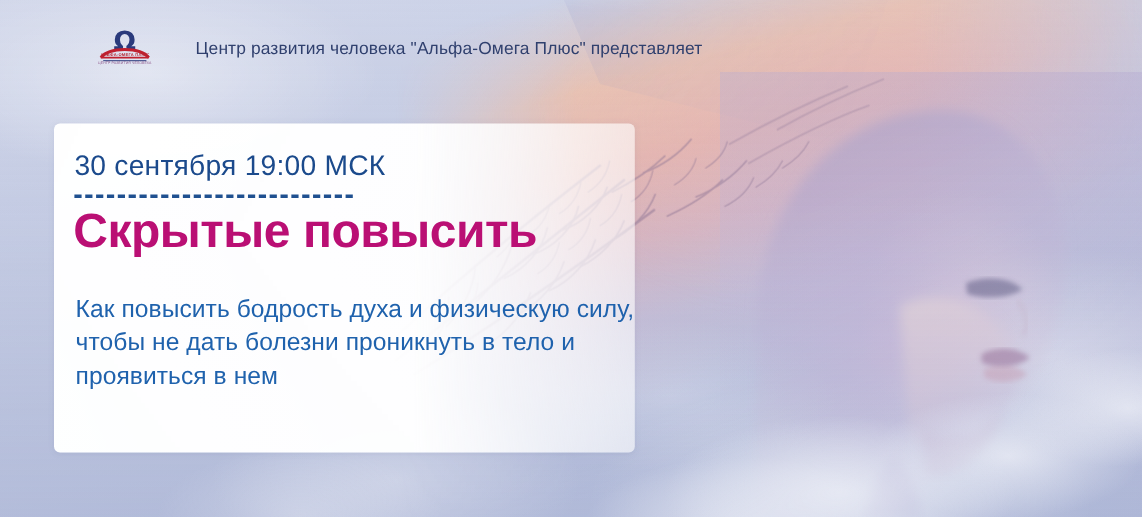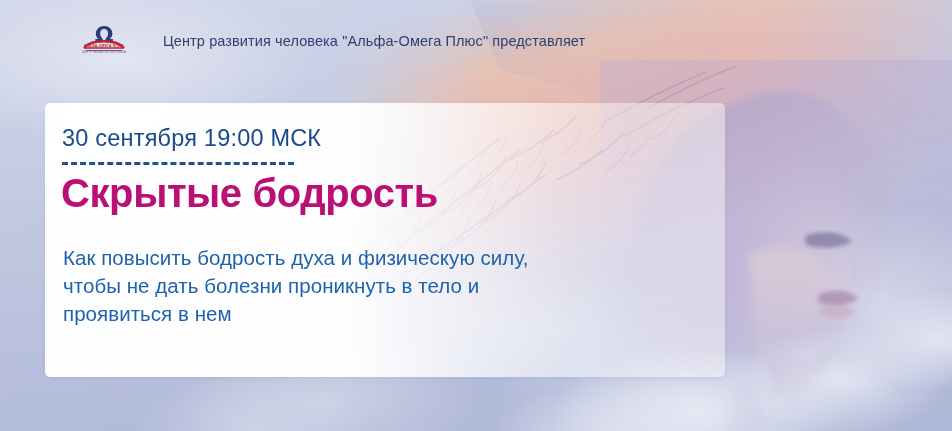--- a/index.html
+++ b/index.html
@@ -124,21 +124,21 @@
     font-size: 14.5px;
     color: #30406e;
     letter-spacing: 0.1px;
     white-space: nowrap;
   }
 
   
   .card {
     position: absolute;
     left: 45px; top: 103px;
-    width: 680px; height: 274px;
+    width: 484px; height: 274px;
     border-radius: 5px;
     background: linear-gradient(to right,
         rgba(255,255,255,0.985) 0px,
         rgba(255,255,255,0.975) 300px,
         rgba(255,255,255,0.72) 430px,
         rgba(255,255,255,0.52) 520px,
         rgba(255,255,255,0.44) 580px);
     box-shadow: 0 1px 5px rgba(80,90,130,0.10);
   }
   .card-date {
@@ -292,17 +292,17 @@
       <div class="logo-text-top">АЛЬФА-ОМЕГА ПЛЮС</div>
       <div class="logo-text-bottom">ЦЕНТР РАЗВИТИЯ ЧЕЛОВЕКА</div>
     </div>
 
     <div class="header-tagline">Центр развития человека "Альфа-Омега Плюс" представляет</div>
   </div>
 
   <div class="card">
     <div class="card-date">30 сентября 19:00 МСК</div>
     <div class="card-divider"></div>
-    <div class="card-title">Скрытые бодрость</div>
+    <div class="card-title">Скрытые повысить</div>
     <div class="card-subtitle">Как повысить бодрость духа и физическую силу, чтобы не дать болезни проникнуть в тело и проявиться в нем</div>
   </div>
 
 </div>
 
 </body></html>

